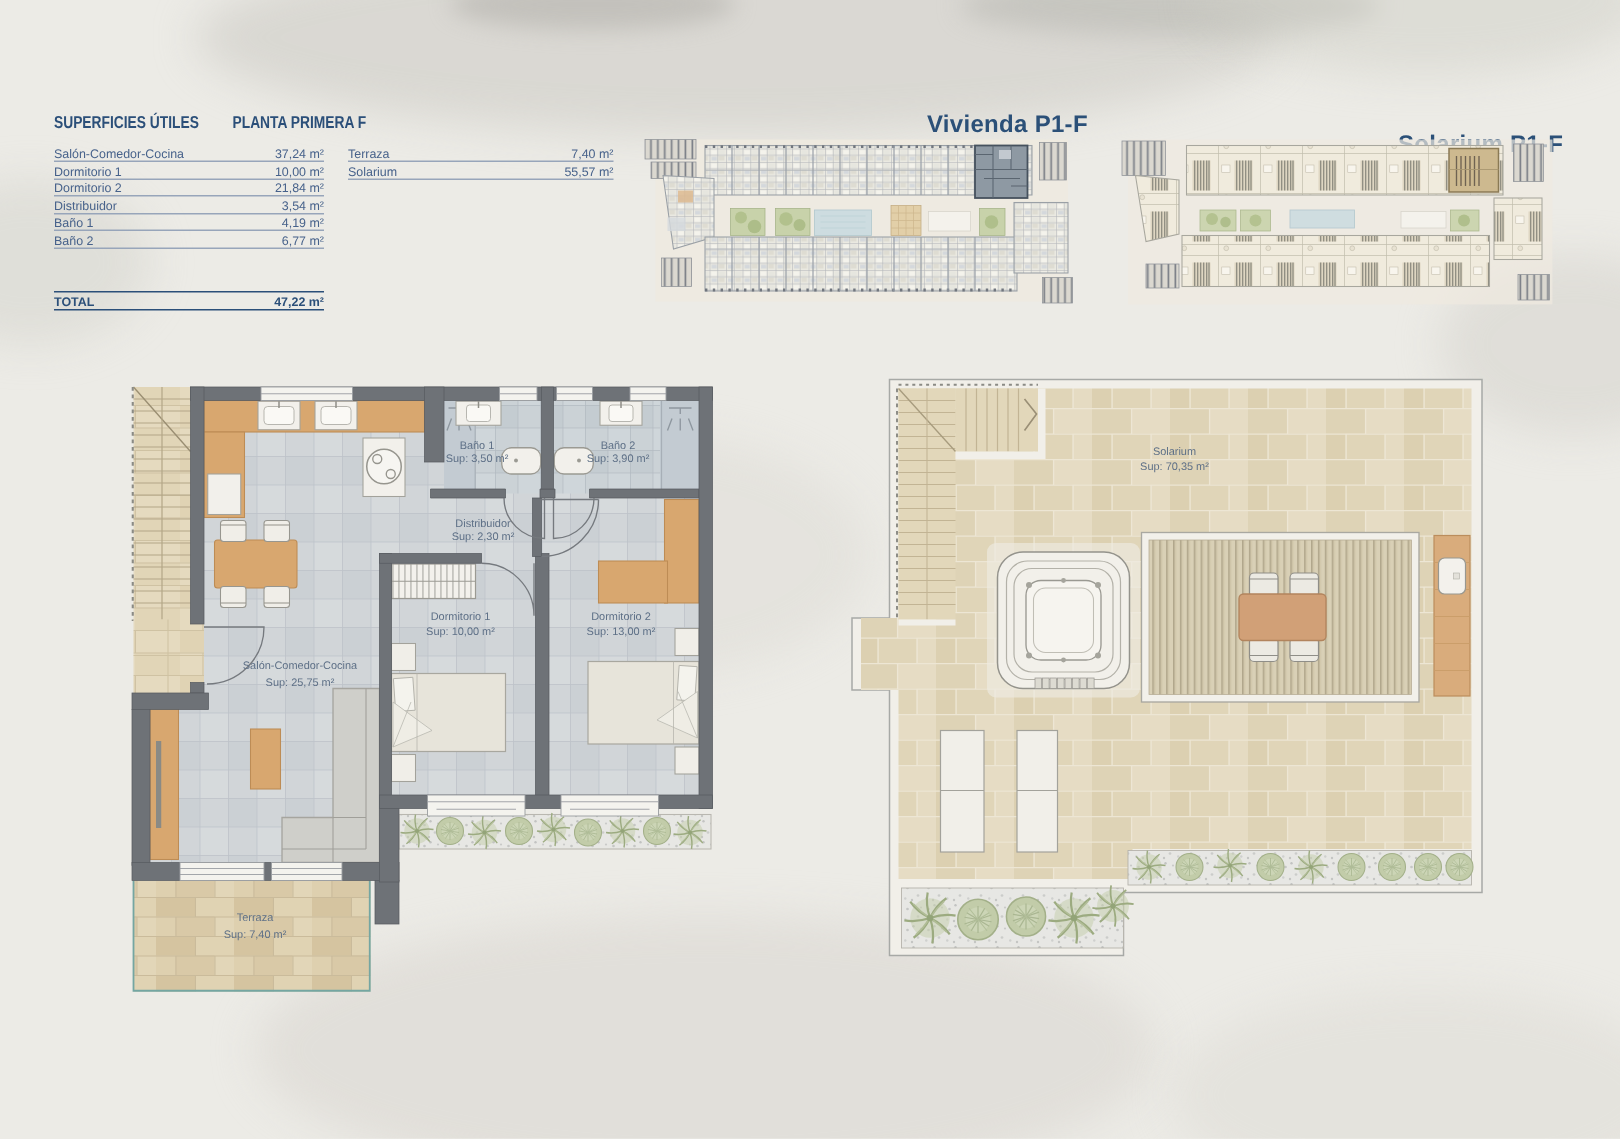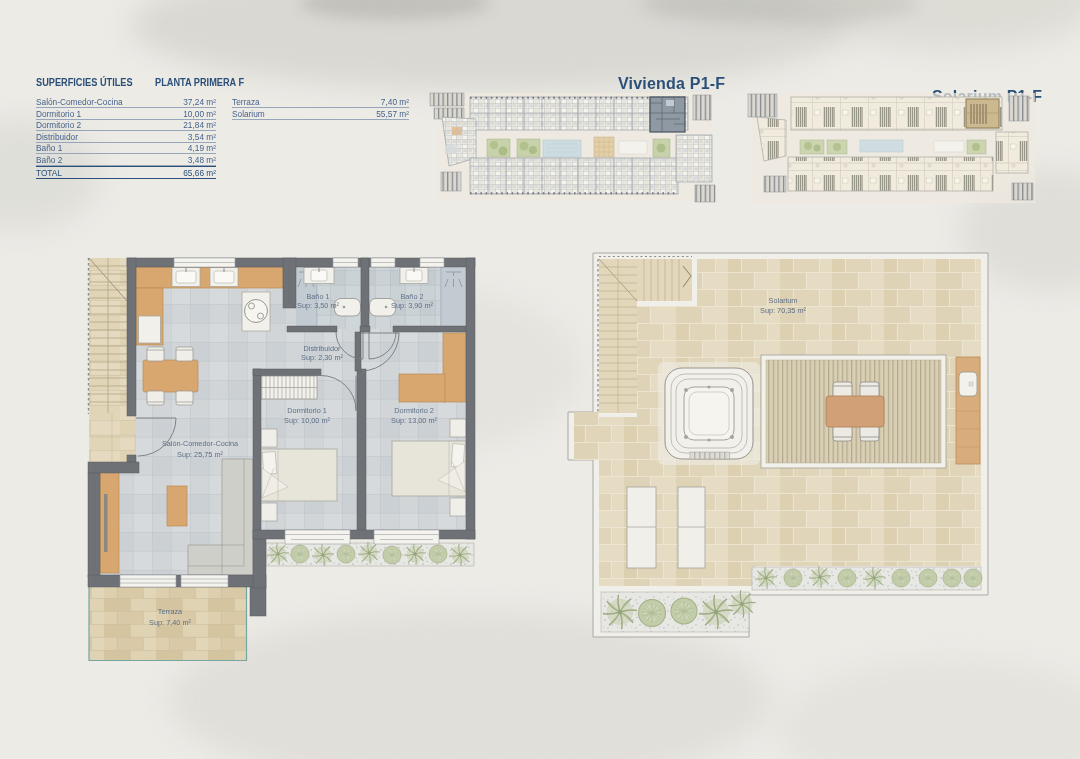--- a/index.html
+++ b/index.html
@@ -53,25 +53,25 @@
   <div class="trow">
       <span>Distribuidor</span>
       <span>3,54 m²</span>
     </div>
   <div class="trow">
       <span>Baño 1</span>
       <span>4,19 m²</span>
     </div>
   <div class="trow">
       <span>Baño 2</span>
-      <span>3,48 m²</span>
-    </div>
-  <div class="trow" style="border-top:1.5px solid #2b4f79;border-bottom:1.8px solid #2b4f79;font-weight:normal;color:#2b4f79;">
+      <span>6,77 m²</span>
+    </div>
+  <div class="trow" style="border-top:1.5px solid #2b4f79;border-bottom:1.8px solid #2b4f79;font-weight:bold;color:#2b4f79;margin-top:28px;">
       <span>TOTAL</span>
-      <span>65,66 m²</span>
+      <span>47,22 m²</span>
     </div>
 </div>
 
 <div style="position:absolute;left:232px;top:96.5px;width:177px;">
   <div class="trow">
       <span>Terraza</span>
       <span>7,40 m²</span>
     </div>
   <div class="trow">
       <span>Solarium</span>

